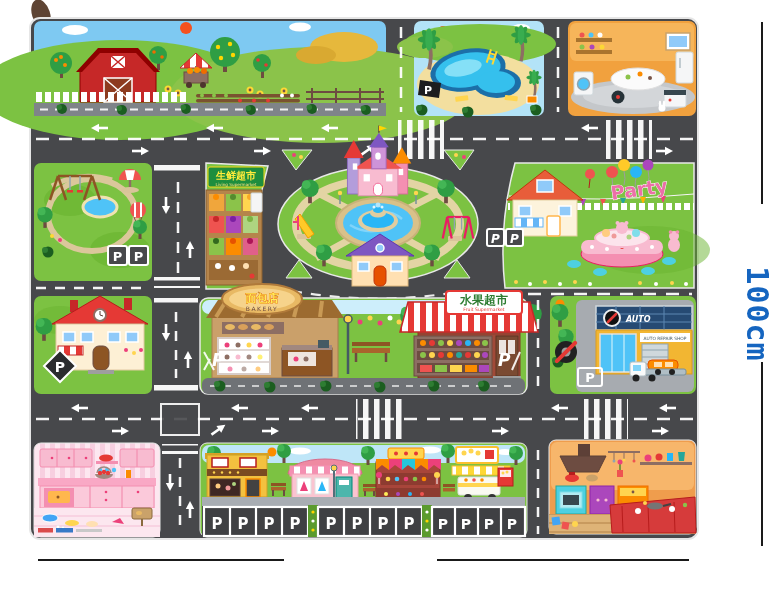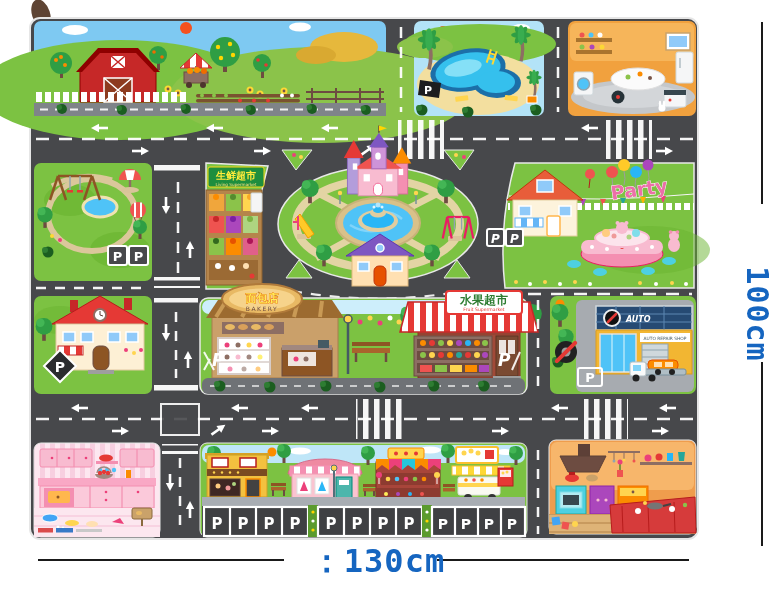--- a/index.html
+++ b/index.html
@@ -997,15 +997,14 @@
   <line x1="538" y1="450" x2="538" y2="534" stroke="#fff" stroke-width="2.5" stroke-dasharray="10 9" opacity=".95"></line>
 </g>
 </svg>
 
 <div class="dim-line v" style="left:761px;top:22px;height:182px"></div>
 <div class="dim-line v" style="left:761px;top:362px;height:184px"></div>
 <div class="dim-label right">100cm</div>
 
 <div class="dim-line h" style="left:38px;top:559px;width:246px"></div>
 <div class="dim-line h" style="left:437px;top:559px;width:252px"></div>
-<div class="dim-label bottom">：130cm</div>
 
 </div>
 
 </body></html>

